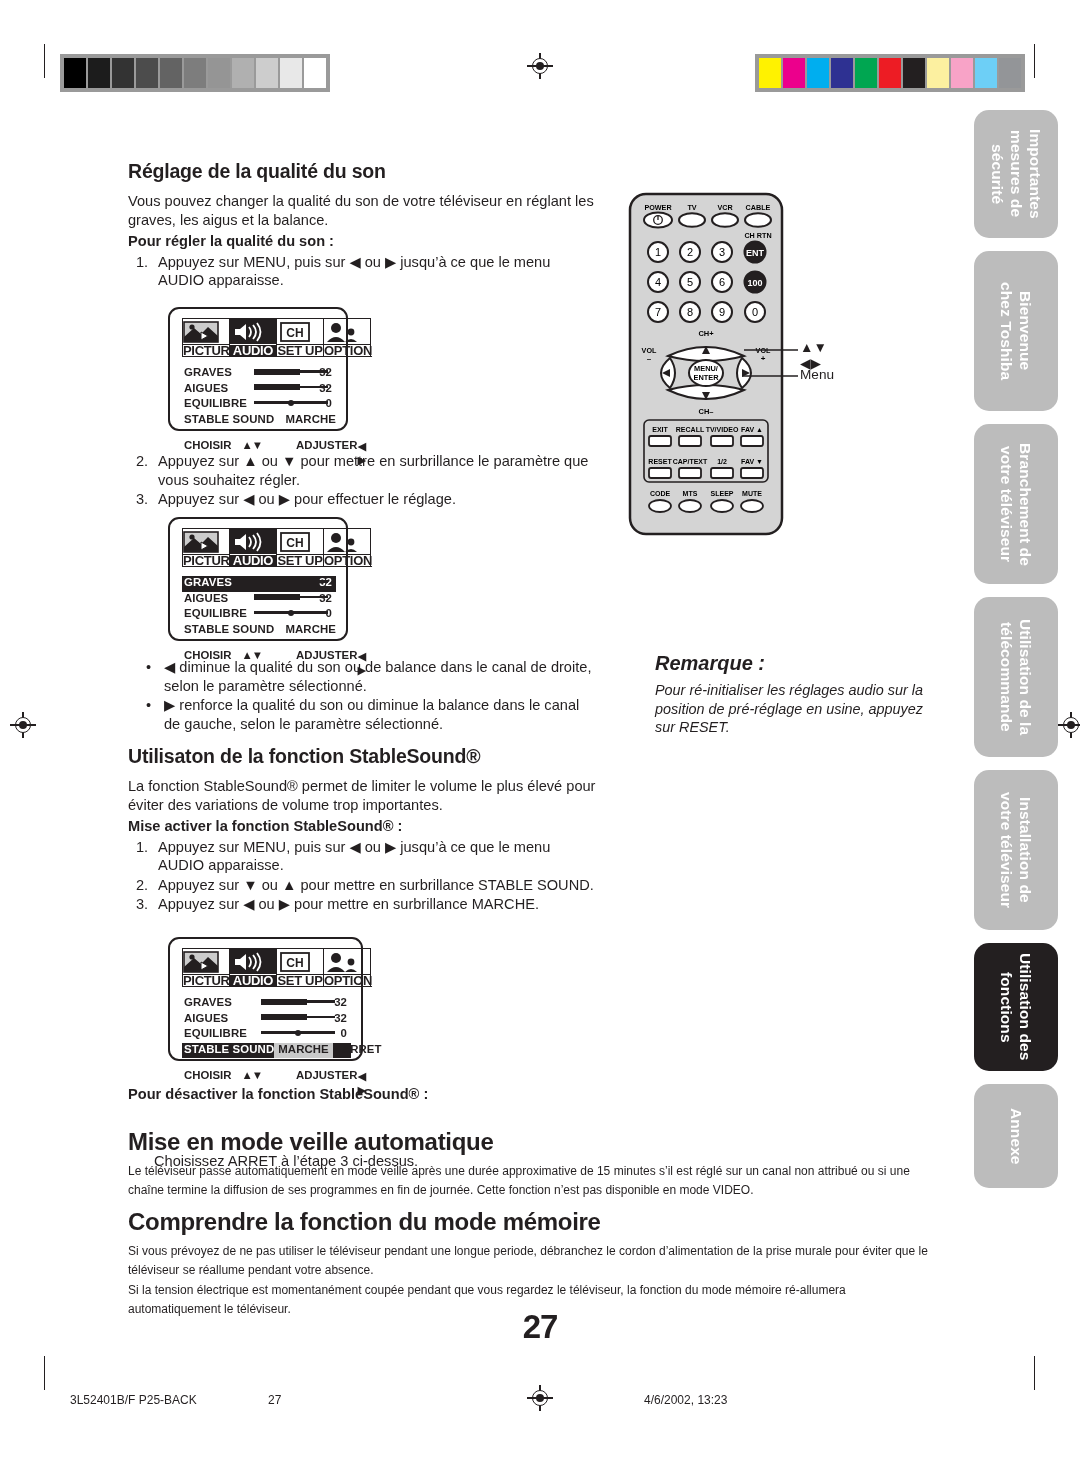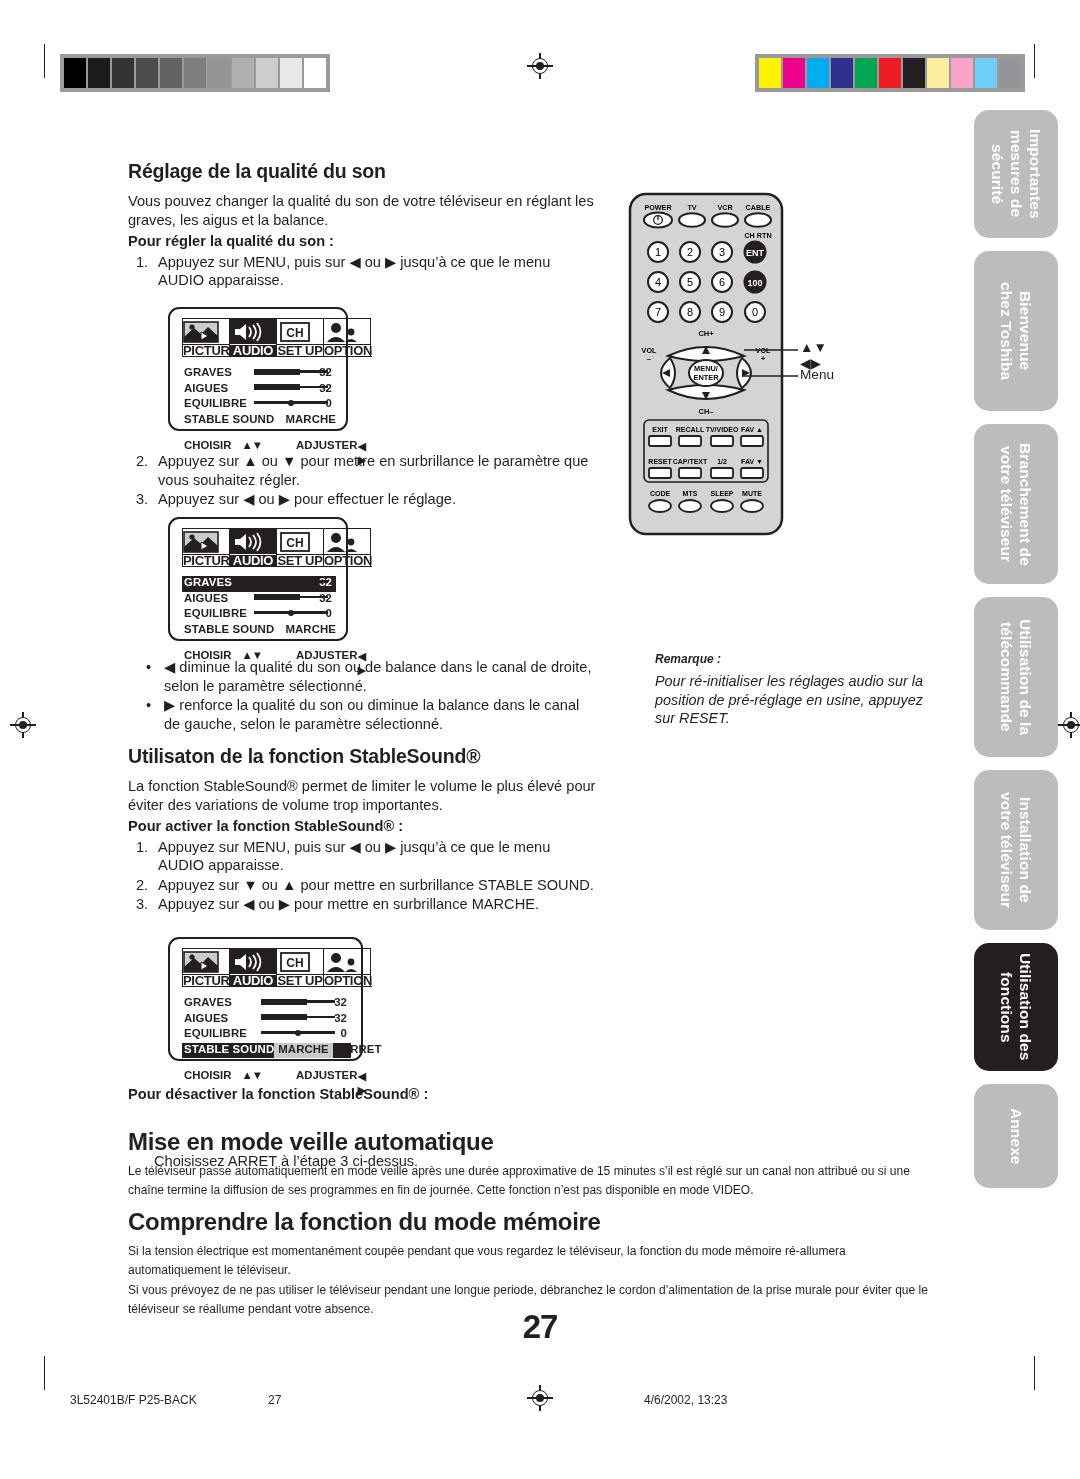--- a/index.html
+++ b/index.html
@@ -320,21 +320,21 @@
   <div style="position:absolute;left:128px;top:658px;width:470px;">
     <ul class="bullist">
       <li><span class="b">•</span><span>◀ diminue la qualité du son ou de balance dans le canal de droite, selon le paramètre sélectionné.</span></li>
       <li><span class="b">•</span><span>▶ renforce la qualité du son ou diminue la balance dans le canal de gauche, selon le paramètre sélectionné.</span></li>
     </ul>
   </div>
 
   <div style="position:absolute;left:128px;top:745px;width:470px;">
     <h2 class="sec">Utilisaton de la fonction StableSound®</h2>
     <p class="body">La fonction StableSound® permet de limiter le volume le plus élevé pour éviter des variations de volume trop importantes.</p>
-    <p class="bold">Pour activer la fonction StableSound® :</p>
+    <p class="bold">Mise activer la fonction StableSound® :</p>
     <ul class="numlist">
       <li><span class="n">1.</span><span>Appuyez sur MENU, puis sur ◀ ou ▶ jusqu’à ce que le menu AUDIO apparaisse.</span></li>
       <li><span class="n">2.</span><span>Appuyez sur  ▼ ou ▲ pour mettre en surbrillance STABLE SOUND.</span></li>
       <li><span class="n">3.</span><span>Appuyez sur ◀ ou ▶ pour mettre en surbrillance MARCHE.</span></li>
     </ul>
   </div>
 
   <div class="osd" id="osd3" style="position:absolute;left:168px;top:937px;width:195px;height:124px;">
       <div class="osd-icons">
         <div class="osd-icon">
@@ -424,26 +424,26 @@
     <p class="body" style="padding-left:26px;margin-top:48px;">Choisissez ARRET à l’étape 3 ci-dessus.</p>
   </div>
 
   <div style="position:absolute;left:128px;top:1128px;width:810px;">
     <h2 class="big">Mise en mode veille automatique</h2>
     <p class="small">Le téléviseur passe automatiquement en mode veille après une durée approximative de 15 minutes s’il est réglé sur un canal non attribué ou si une chaîne termine la diffusion de ses programmes en fin de journée. Cette fonction n’est pas disponible en mode VIDEO.</p>
   </div>
 
   <div style="position:absolute;left:128px;top:1208px;width:810px;">
     <h2 class="big">Comprendre la fonction du mode mémoire</h2>
+    <p class="small">Si vous prévoyez de ne pas utiliser le téléviseur pendant une longue periode, débranchez le cordon d’alimentation de la prise murale pour éviter que le téléviseur se réallume pendant votre absence.</p>
     <p class="small">Si la tension électrique est momentanément coupée pendant que vous regardez le téléviseur, la fonction du mode mémoire ré-allumera automatiquement le téléviseur.</p>
-    <p class="small">Si vous prévoyez de ne pas utiliser le téléviseur pendant une longue periode, débranchez le cordon d’alimentation de la prise murale pour éviter que le téléviseur se réallume pendant votre absence.</p>
   </div>
 
   <div style="position:absolute;left:655px;top:652px;width:290px;">
-    <p style="font-size:12px;font-weight:bold;font-style:italic;margin:0 0 6px 0;">Remarque :</p>
+    <p style="font-size:20px;font-weight:bold;font-style:italic;margin:0 0 6px 0;">Remarque :</p>
     <p style="font-size:14.4px;font-style:italic;line-height:18.6px;margin:0;">Pour ré-initialiser les réglages audio sur la position de pré-réglage en usine, appuyez sur RESET.</p>
   </div>
 
   <div class="pagenum" style="top:1308px;">27</div>
 
   <div class="footer" style="left:70px;top:1393px;">3L52401B/F P25-BACK</div>
   <div class="footer" style="left:268px;top:1393px;">27</div>
   <div class="footer" style="left:644px;top:1393px;">4/6/2002, 13:23</div>
 </div>
 

